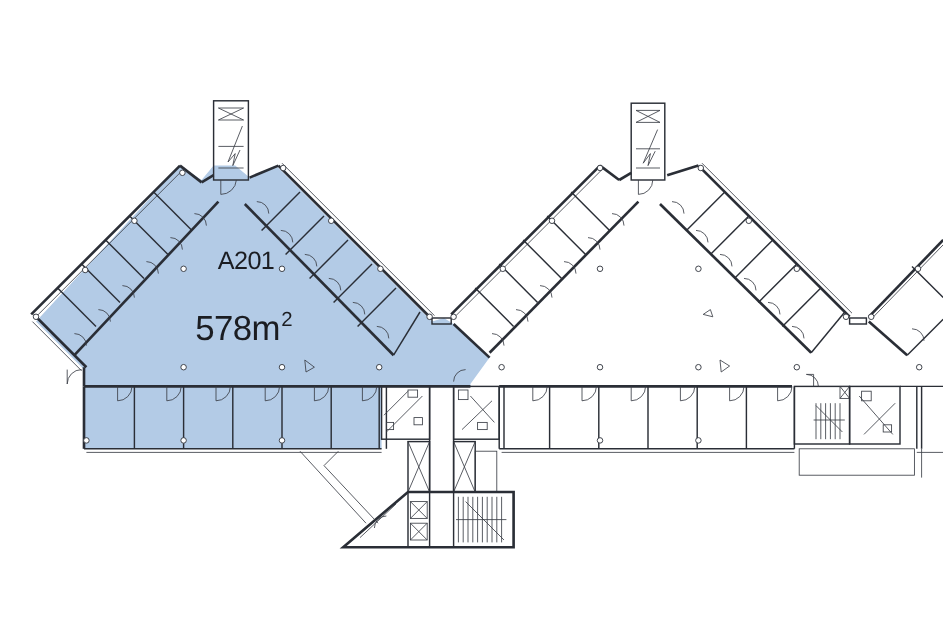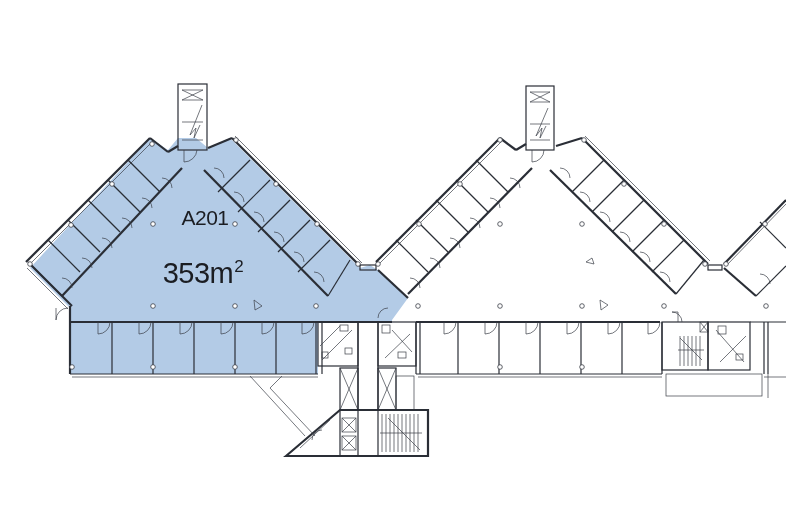--- a/index.html
+++ b/index.html
@@ -310,13 +310,13 @@
     <circle class="col" cx="664" cy="306" r="2.3"></circle>
     <circle class="col" cx="766" cy="306" r="2.3"></circle>
     <circle class="col" cx="500" cy="367" r="2.3"></circle>
     <circle class="col" cx="582" cy="367" r="2.3"></circle>
   </g>
   <polygon class="thin" points="592,258 586,262 594,264"></polygon>
   <polygon class="thin" points="600,300 608,305 601,310"></polygon>
 </svg>
 
 <div id="room-id" class="label">A201</div>
-<div id="room-area" class="label"><span>353m</span><sup>2</sup></div>
+<div id="room-area" class="label"><span>578m</span><sup>2</sup></div>
 
 </body></html>

